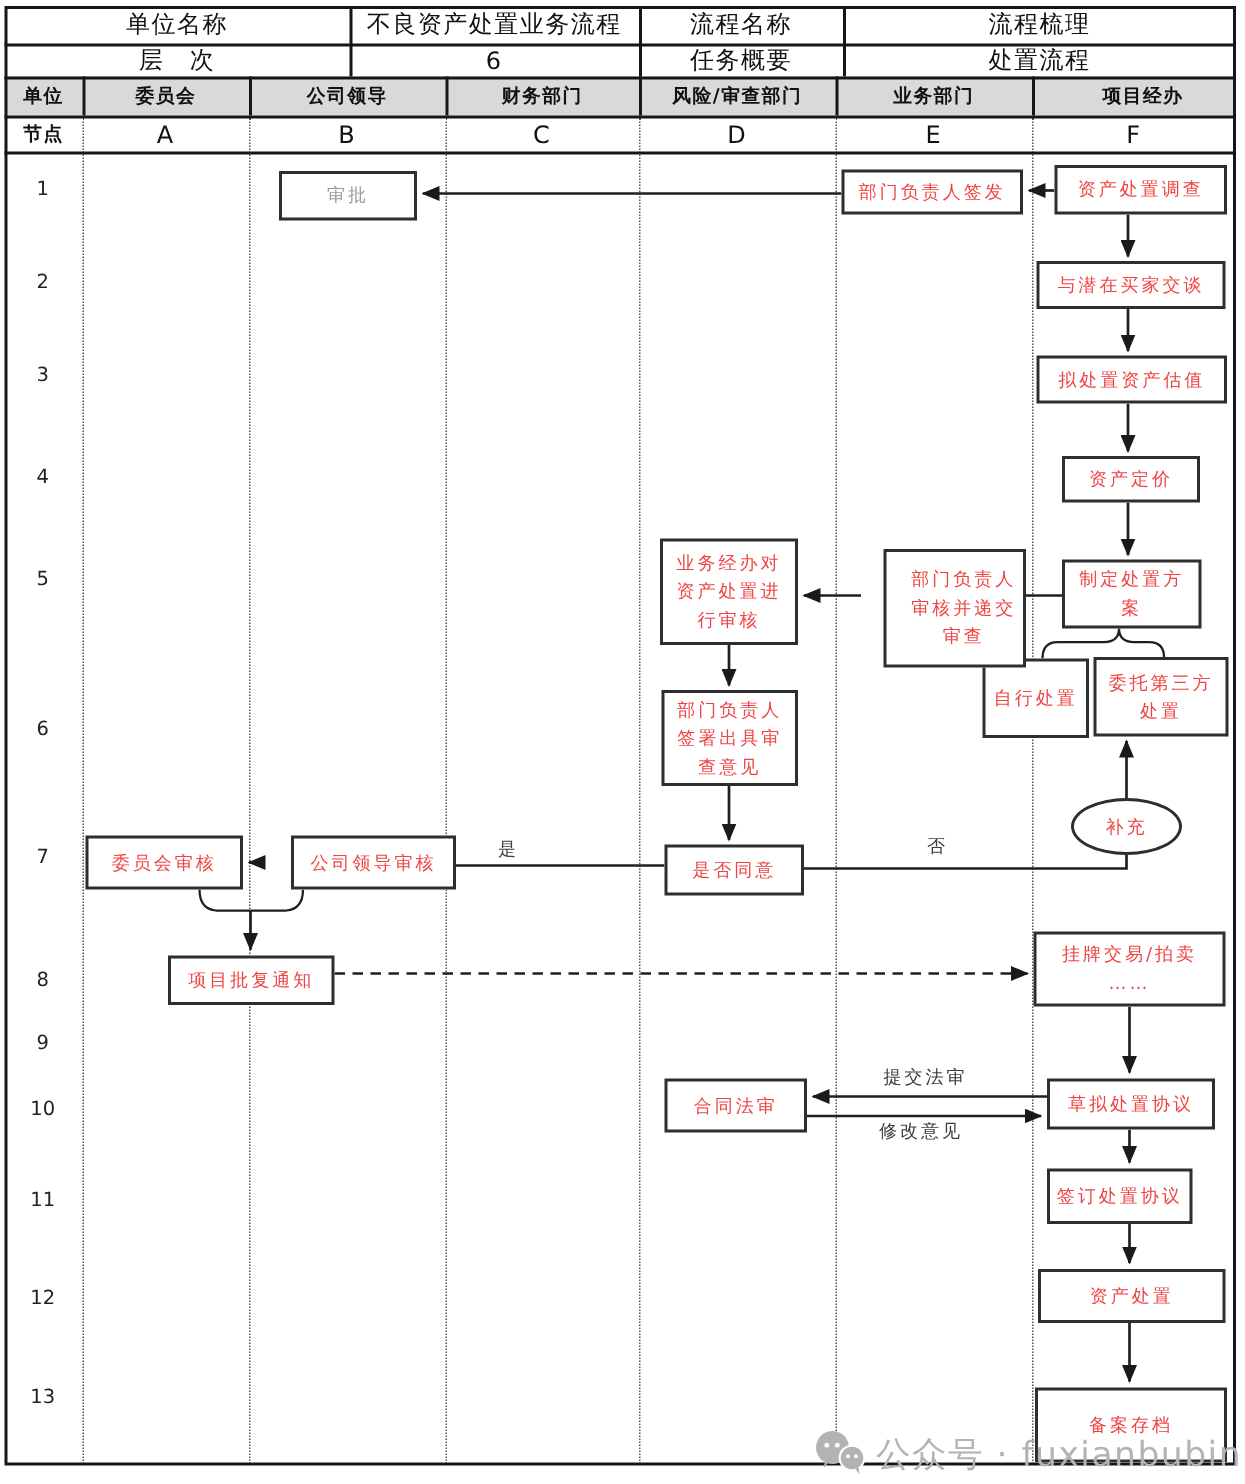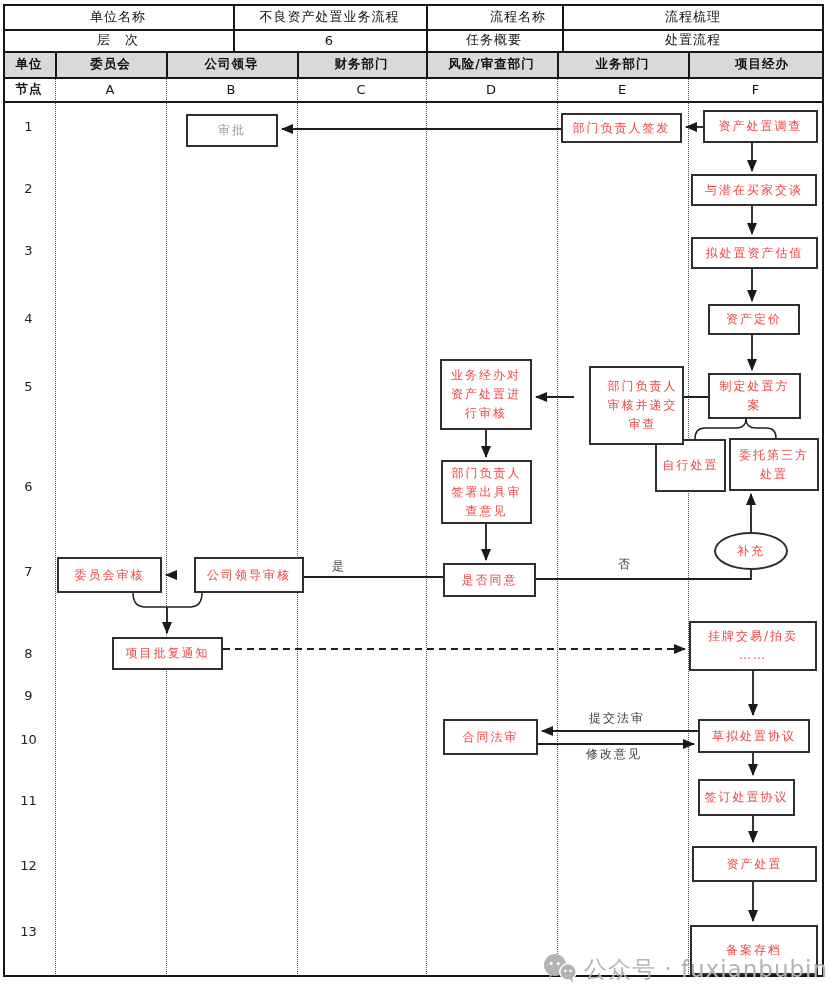--- a/index.html
+++ b/index.html
@@ -7,21 +7,21 @@
   #stage { position:relative; width:830px; height:989px; background:#fff; overflow:hidden; }
 
   
   .frame { position:absolute; left:3px; top:4px; width:821px; height:973px; border:2px solid #161616; z-index:2; pointer-events:none; }
   .hline { position:absolute; left:3px; width:821px; height:2px; background:#161616; z-index:2; }
   .vline-solid { position:absolute; width:2px; background:#161616; z-index:2; }
   .vline-dot { position:absolute; width:0; border-left:1px dotted #555; z-index:1; }
   .grayband { position:absolute; left:3px; top:51px; width:821px; height:26px; background:#d9d9d9; z-index:1; }
 
   
-  .hcell { position:absolute; display:flex; align-items:center; justify-content:center; font-size:13px; color:#111; z-index:3; letter-spacing:1px; }
+  .hcell { position:absolute; display:flex; align-items:center; justify-content:center; font-size:16px; color:#111; z-index:3; letter-spacing:1px; }
   .hcell.b { font-weight:bold; font-size:12.5px; }
 
   
   .rownum { position:absolute; width:55px; left:1px; text-align:center; font-size:13px; color:#222; z-index:3; }
 
   
   .box { position:absolute; border:2px solid #2e2e2e; background:#fff; color:#ef4444;
          display:flex; flex-direction:column; align-items:center; justify-content:center;
          text-align:center; font-size:12px; letter-spacing:2px; line-height:19px;
          z-index:4; padding:1px 3px; }
@@ -62,21 +62,21 @@
 
   <div class="vline-dot" style="left:55px;  top:78px; height:898px;"></div>
   <div class="vline-dot" style="left:166px; top:78px; height:898px;"></div>
   <div class="vline-dot" style="left:297px; top:78px; height:898px;"></div>
   <div class="vline-dot" style="left:426px; top:78px; height:898px;"></div>
   <div class="vline-dot" style="left:557px; top:78px; height:898px;"></div>
   <div class="vline-dot" style="left:688px; top:78px; height:898px;"></div>
 
   <div class="hcell" style="left:3px;top:4px;width:230px;height:25px;">单位名称</div>
   <div class="hcell" style="left:233px;top:4px;width:193px;height:25px;">不良资产处置业务流程</div>
-  <div class="hcell" style="left:426px;top:4px;width:136px;height:25px;margin-left:24px;">流程名称</div>
+  <div class="hcell" style="left:426px;top:4px;width:136px;height:25px;">流程名称</div>
   <div class="hcell" style="left:562px;top:4px;width:262px;height:25px;">流程梳理</div>
 
   <div class="hcell" style="left:3px;top:29px;width:230px;height:22px;">层　次</div>
   <div class="hcell" style="left:233px;top:29px;width:193px;height:22px;">6</div>
   <div class="hcell" style="left:426px;top:29px;width:136px;height:22px;">任务概要</div>
   <div class="hcell" style="left:562px;top:29px;width:262px;height:22px;">处置流程</div>
 
   <div class="hcell b" style="left:3px;top:51px;width:52px;height:26px;">单位</div>
   <div class="hcell b" style="left:55px;top:51px;width:111px;height:26px;">委员会</div>
   <div class="hcell b" style="left:166px;top:51px;width:131px;height:26px;">公司领导</div>

